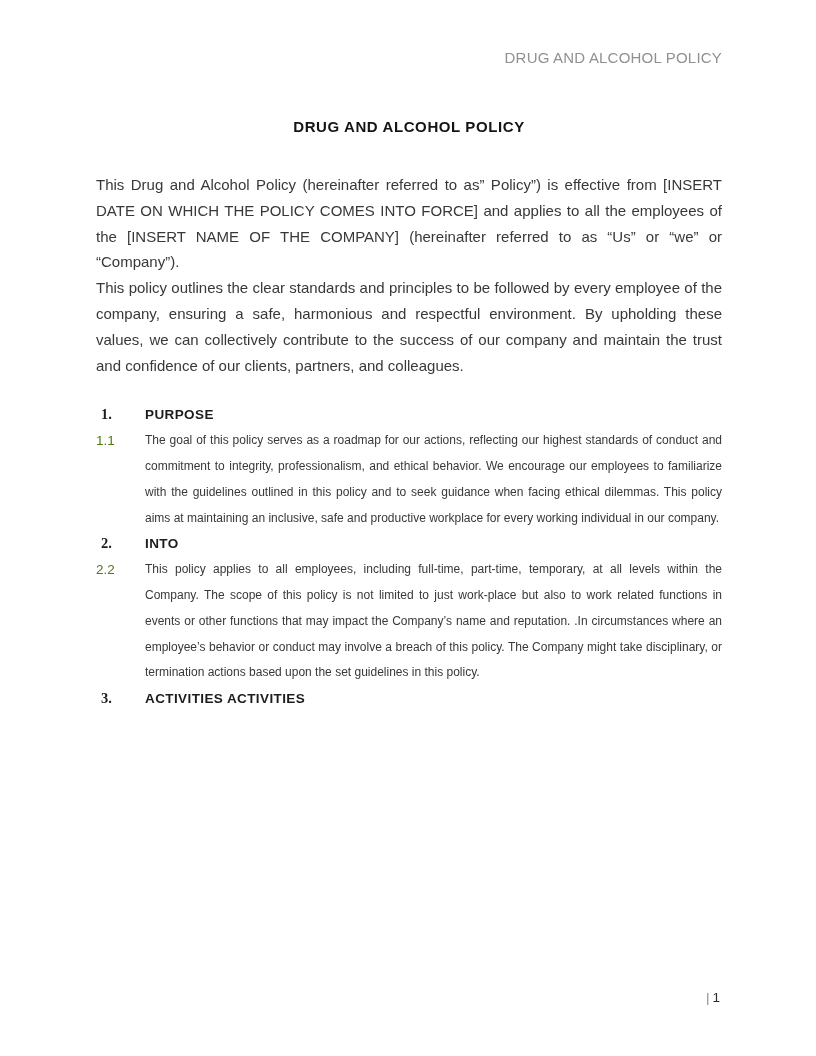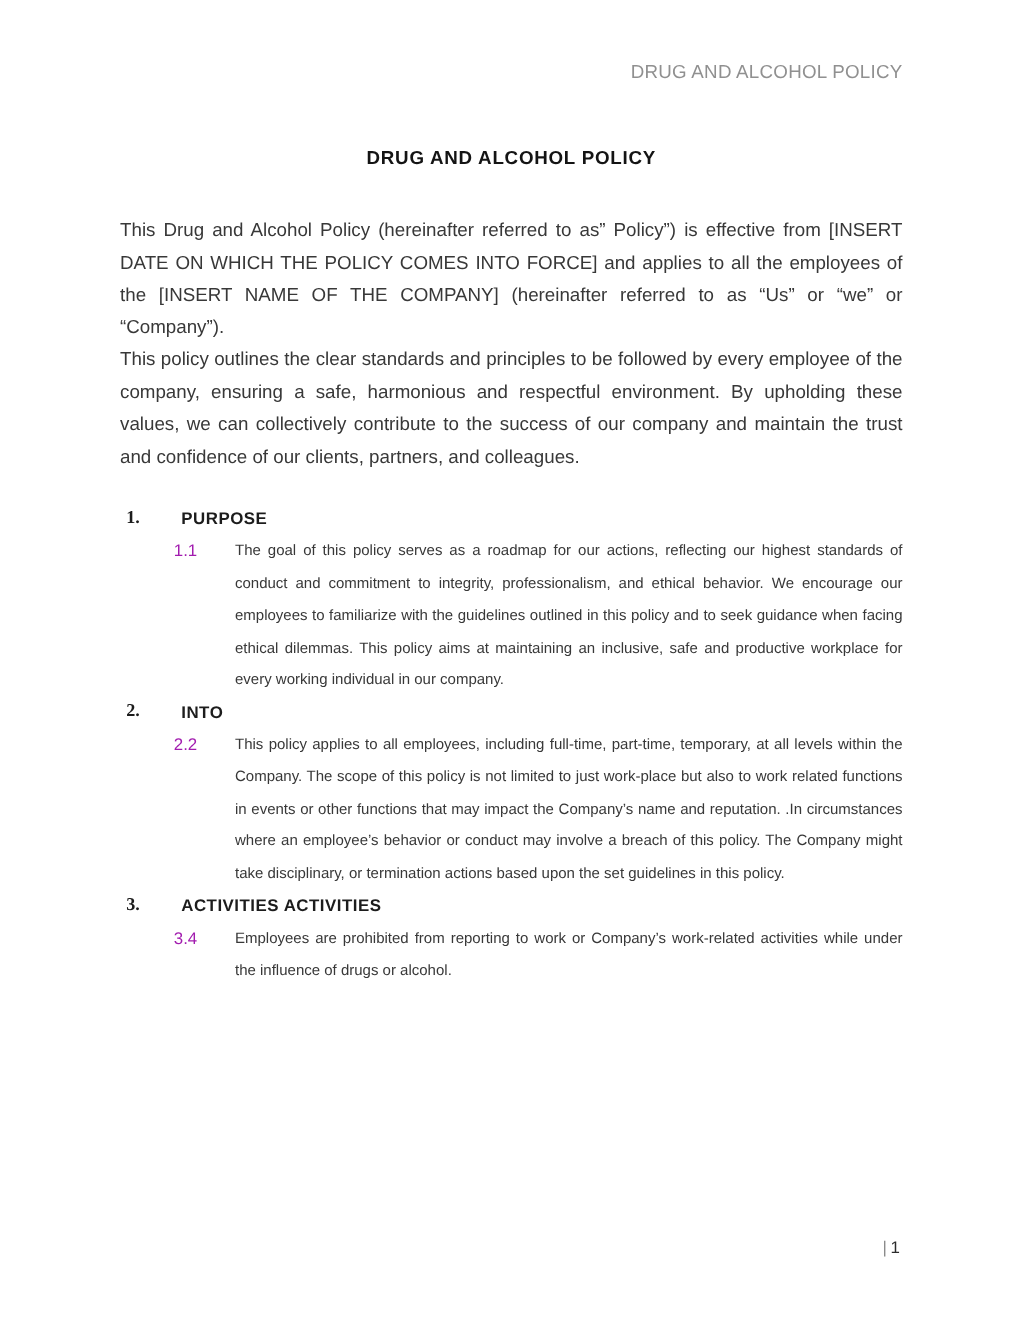--- a/index.html
+++ b/index.html
@@ -61,22 +61,21 @@
     font-size: 13.5px;
     letter-spacing: 0.4px;
   }
   .item {
     display: flex;
     line-height: 25.8px;
   }
   .item .inum {
     flex: 0 0 49px;
     font-size: 13.5px;
-    color: #a21caf;
-    margin-left: 43px;
+    color: #4d7c0f;
   }
   .item .itext {
     flex: 1;
     font-size: 12px;
     text-align: justify;
     color: #383838;
   }
   .page-footer {
     position: absolute;
     top: 990px;
@@ -119,24 +118,20 @@
       </div>
       <div class="item">
         <span class="inum">2.2</span>
         <p class="itext">This policy applies to all employees, including full-time, part-time, temporary, at all levels within the Company. The scope of this policy is not limited to just work-place but also to work related functions in events or other functions that may impact the Company’s name and reputation. .In circumstances where an employee’s behavior or conduct may involve a breach of this policy. The Company might take disciplinary, or termination actions based upon the set guidelines in this policy.</p>
       </div>
 
       <div class="section-heading">
         <span class="num">3.</span>
         <span class="label">ACTIVITIES ACTIVITIES</span>
       </div>
-      <div class="item">
-        <span class="inum">3.4</span>
-        <p class="itext">Employees are prohibited from reporting to work or Company’s work-related activities while under the influence of drugs or alcohol.</p>
-      </div>
 
     </div>
   </div>
 
   <div class="page-footer">
     <span class="sep">|</span><span>1</span>
   </div>
 
 </div>
 

